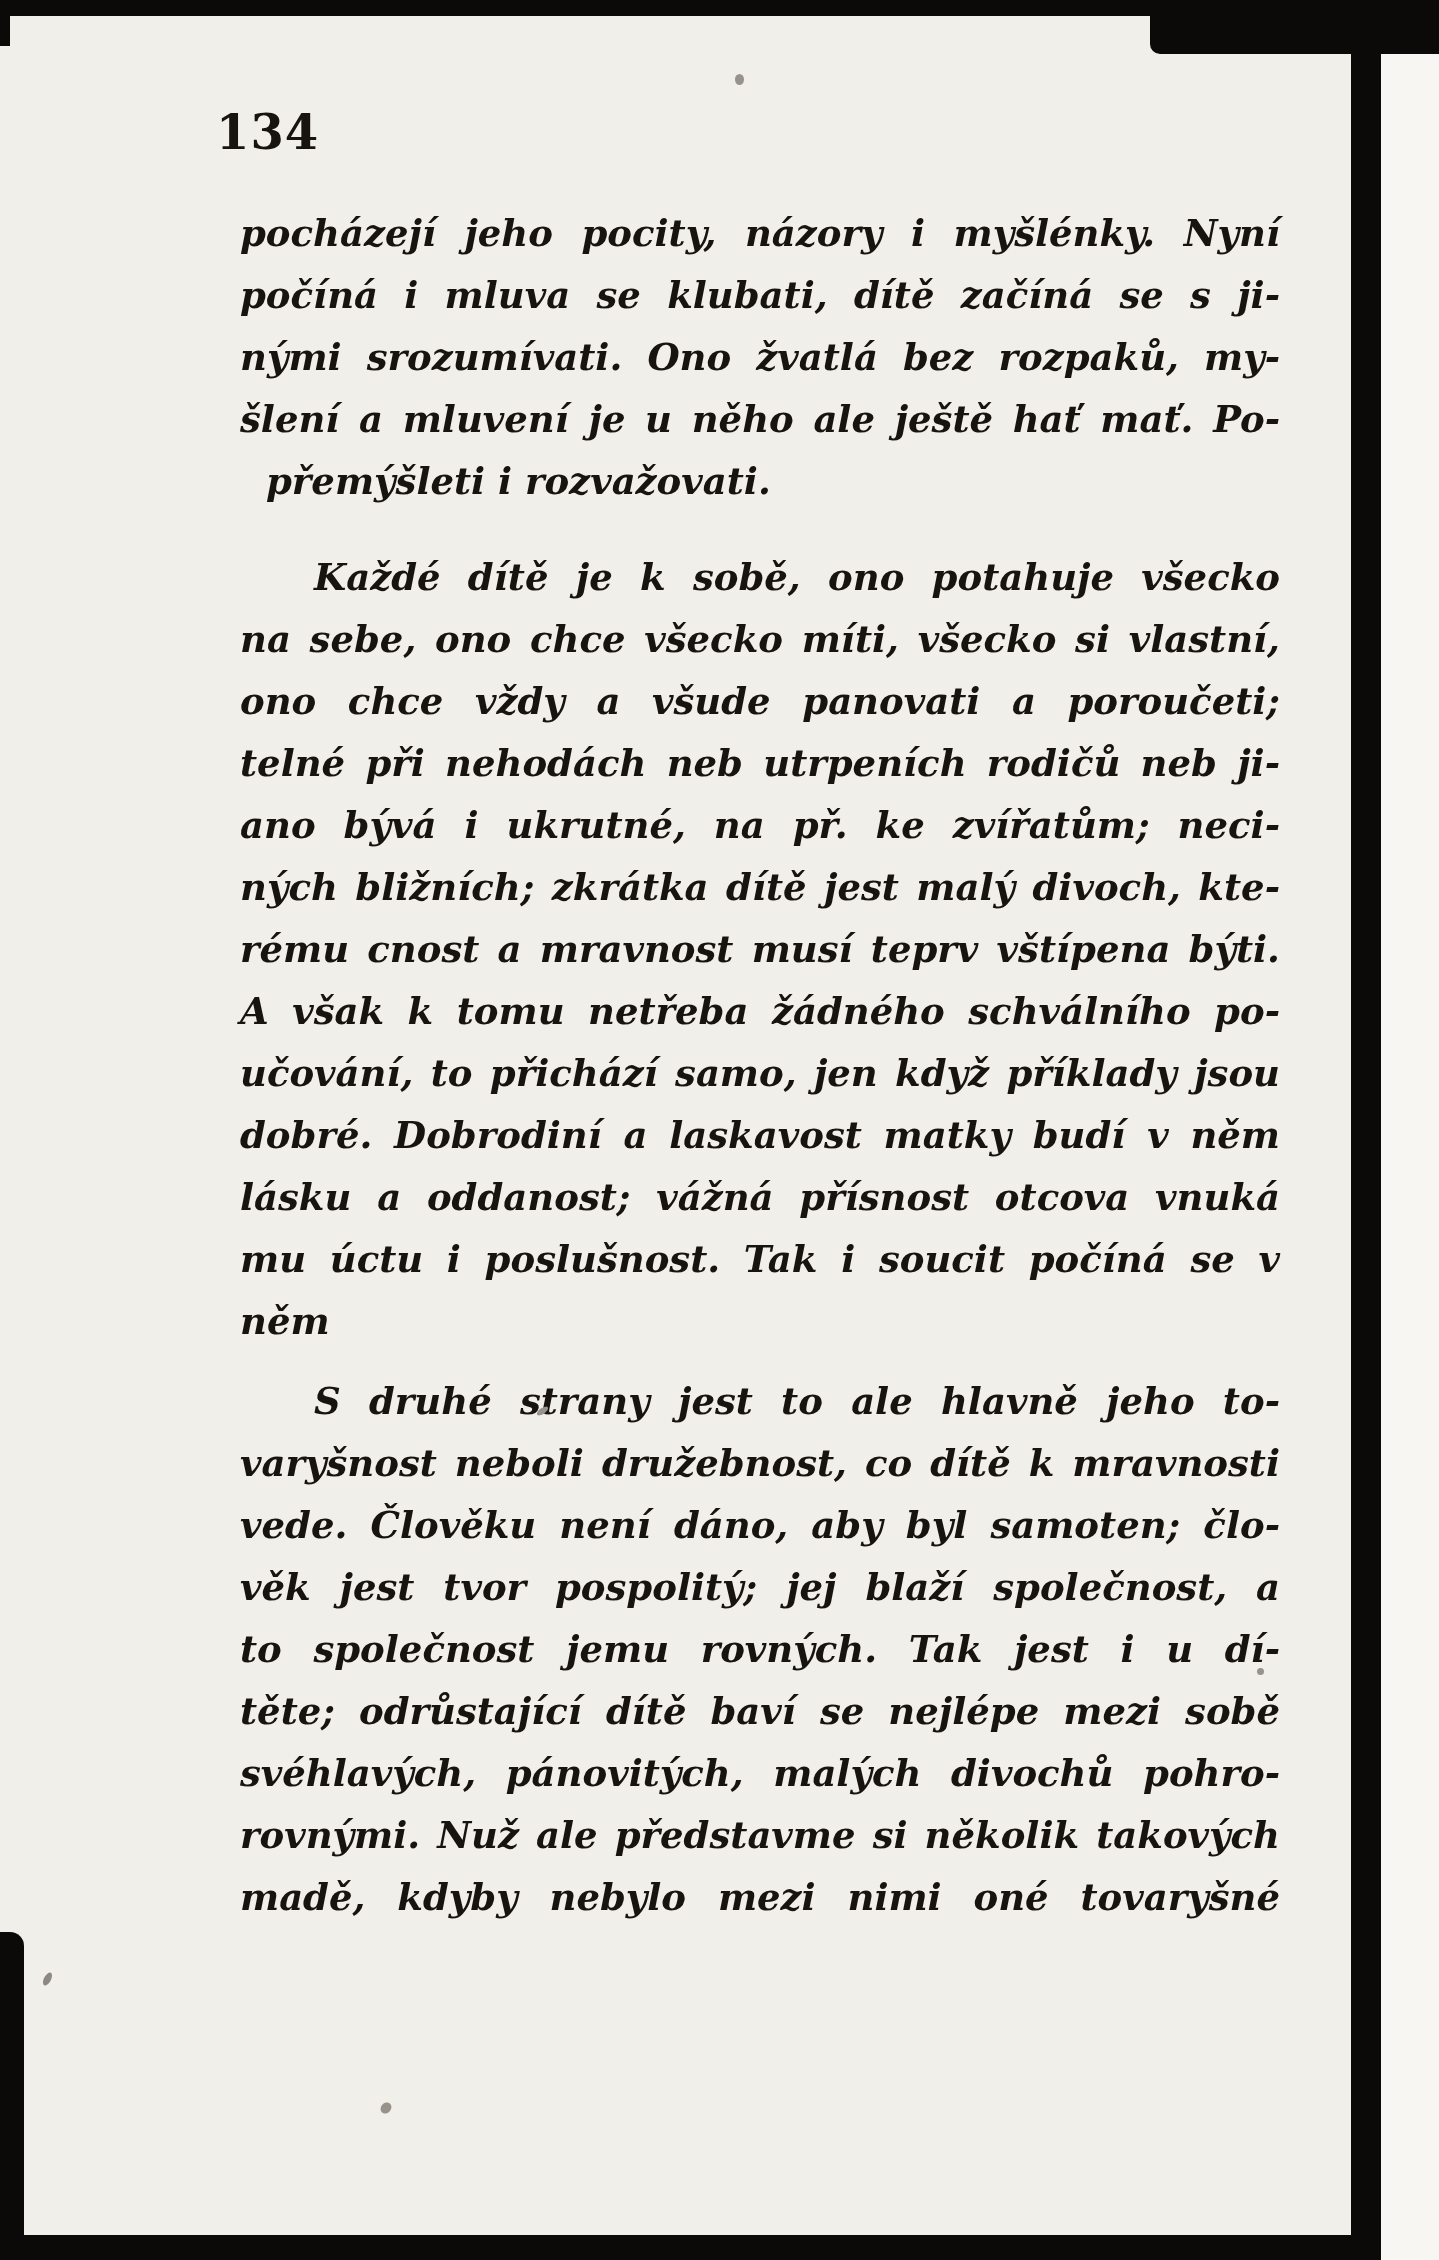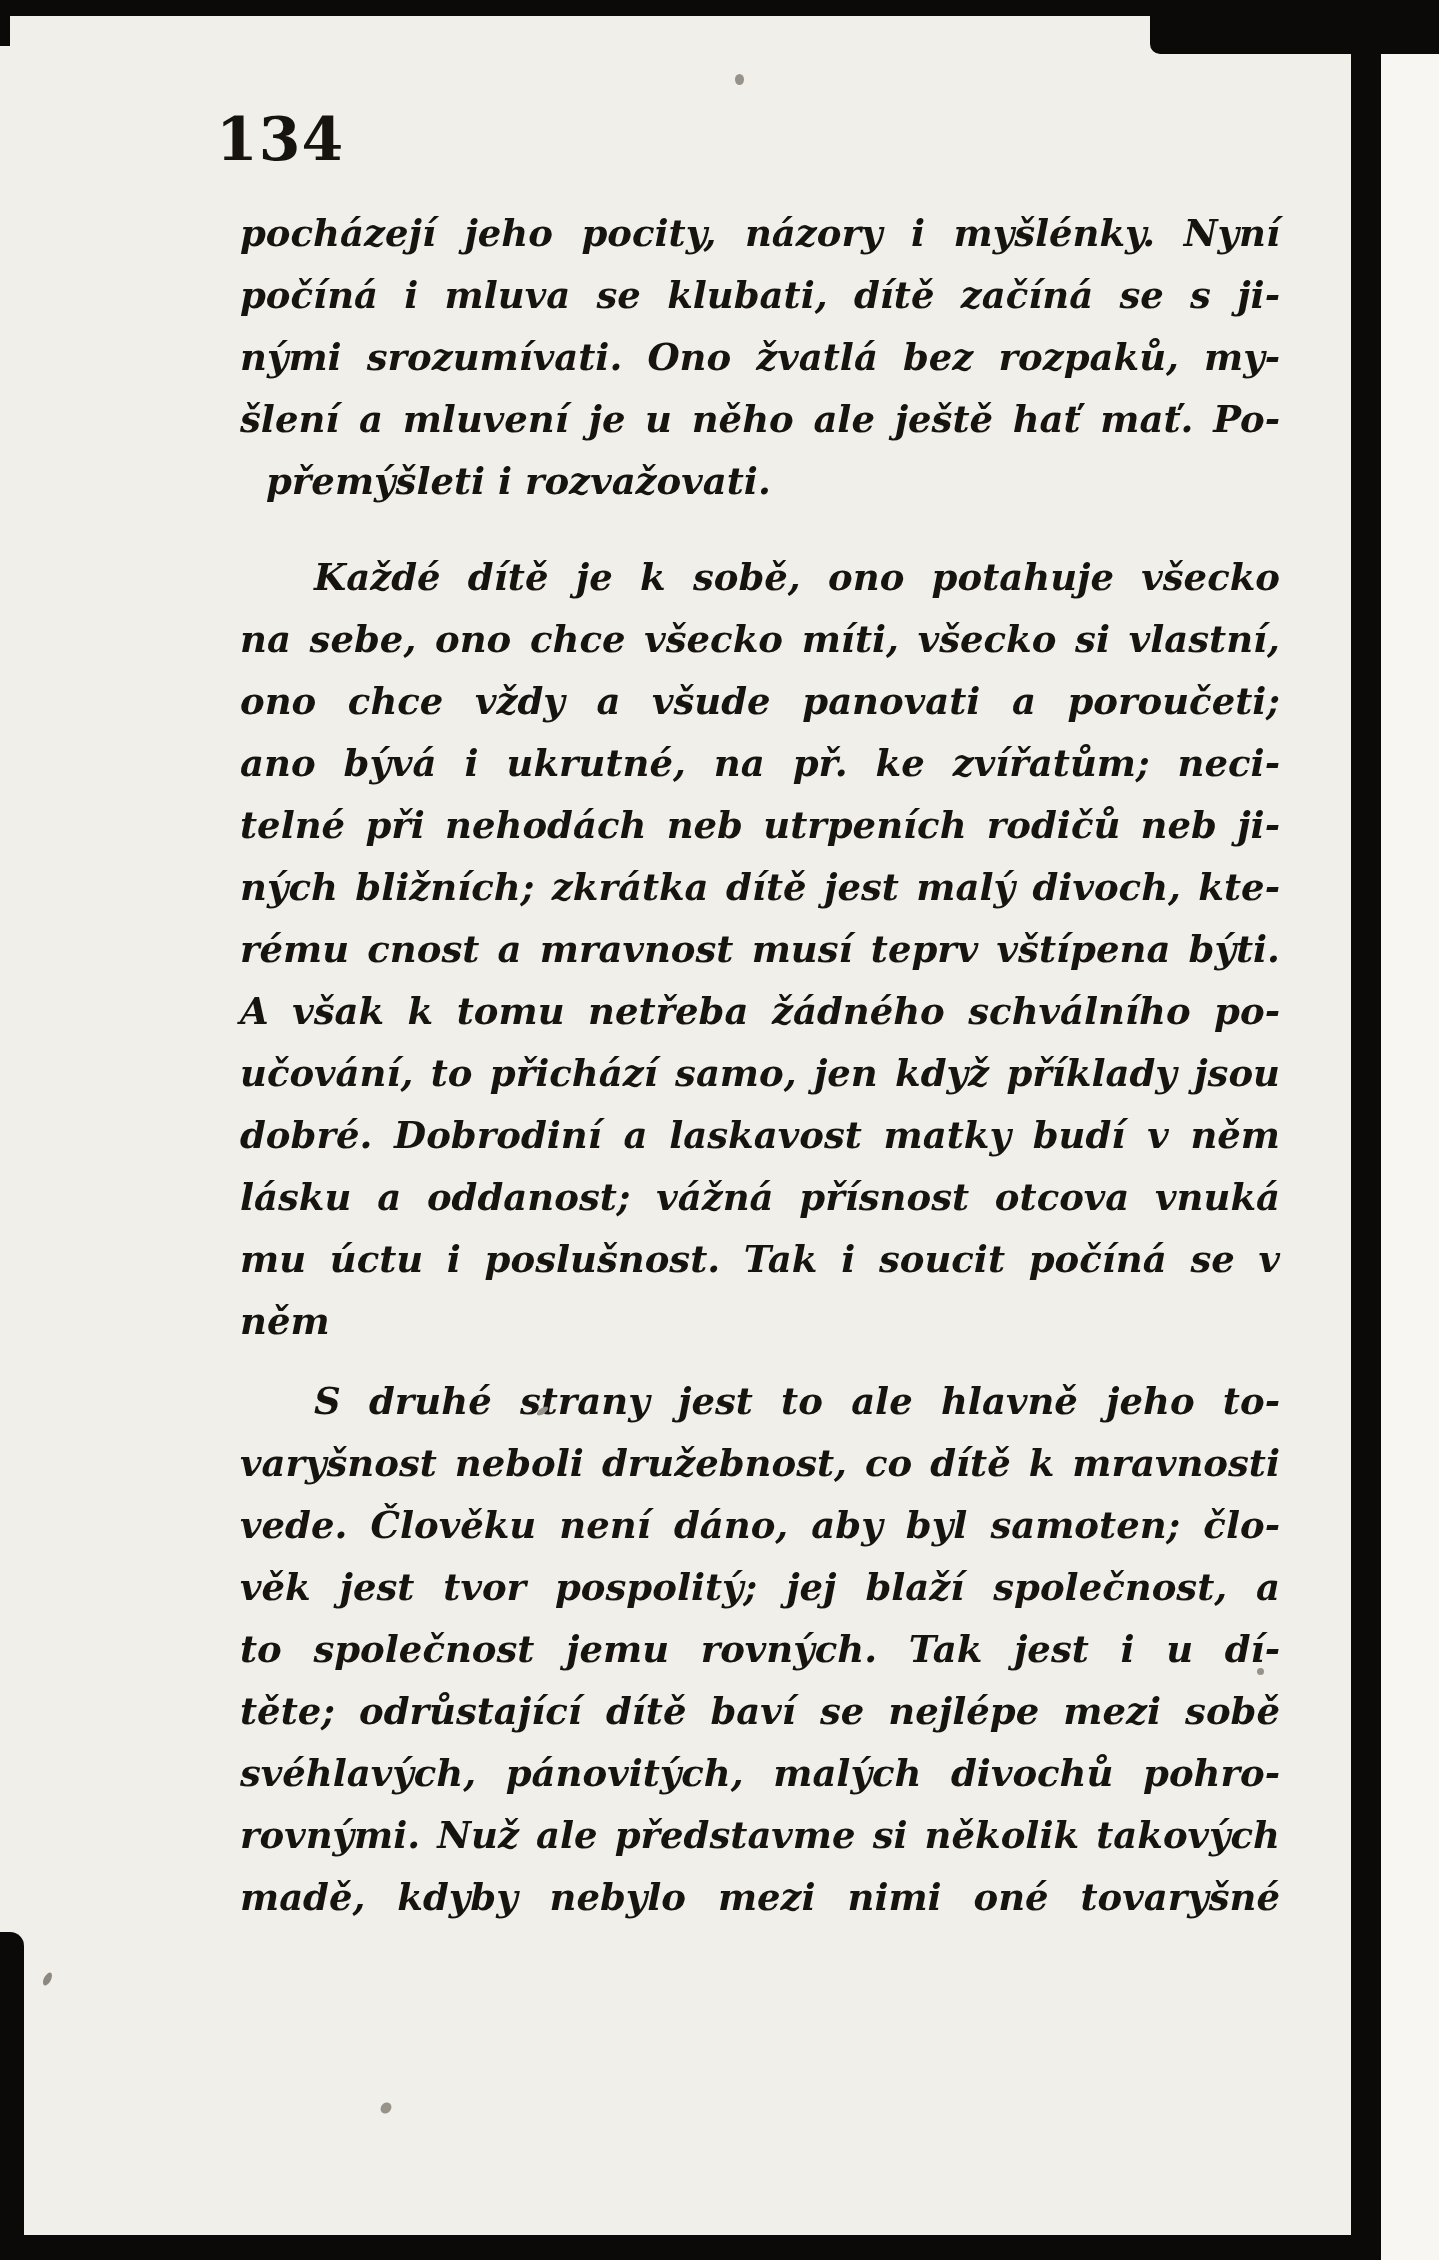--- a/index.html
+++ b/index.html
@@ -15,21 +15,21 @@
   .bar-top{position:absolute;left:0;top:0;width:1439px;height:16px;background:#0b0a08;}
   .bar-top-right{position:absolute;left:1150px;top:0;width:289px;height:54px;background:#0b0a08;border-bottom-left-radius:10px;}
   .bar-right{position:absolute;left:1351px;top:0;width:30px;height:2260px;background:#0b0a08;}
   .next-page-sliver{position:absolute;left:1381px;top:54px;width:58px;height:2206px;background:#f7f6f2;}
   .bar-bottom{position:absolute;left:0;top:2235px;width:1381px;height:25px;background:#0b0a08;}
   .bar-left-bottom{position:absolute;left:0;top:1932px;width:24px;height:328px;background:#0b0a08;border-top-right-radius:14px;}
   .corner-tl{position:absolute;left:0;top:0;width:10px;height:46px;background:#0b0a08;}
   
   .page-number{
     position:absolute;left:216px;top:104px;
-    font-size:60px;font-weight:700;letter-spacing:1px;
+    font-size:48px;font-weight:700;letter-spacing:1px;
   }
   .textblock{position:absolute;left:240px;top:202px;width:1040px;font-style:italic;}
   .para{margin:0;}
   .para.gap-lg{margin-top:34px;}
   .para.gap-sm{margin-top:18px;}
   .line{
     font-size:37px;font-weight:700;line-height:62px;
     text-align:justify;
     text-align-last:justify;
     -moz-text-align-last:justify;
@@ -66,22 +66,22 @@
       <span class="line" style="display:block">počíná i mluva se klubati, dítě začíná se s ji-</span>
       <span class="line" style="display:block">nými srozumívati. Ono žvatlá bez rozpaků, my-</span>
       <span class="line" style="display:block">šlení a mluvení je u něho ale ještě hať mať. Po-</span>
       <span class="line end" style="display:block">přemýšleti i rozvažovati.</span>
     </p>
 
     <p class="para gap-lg">
       <span class="line indent" style="display:block">Každé dítě je k sobě, ono potahuje všecko</span>
       <span class="line" style="display:block">na sebe, ono chce všecko míti, všecko si vlastní,</span>
       <span class="line" style="display:block">ono chce vždy a všude panovati a poroučeti;</span>
+      <span class="line" style="display:block">telné při nehodách neb utrpeních rodičů neb ji-</span>
       <span class="line" style="display:block">ano bývá i ukrutné, na př. ke zvířatům; neci-</span>
-      <span class="line" style="display:block">telné při nehodách neb utrpeních rodičů neb ji-</span>
       <span class="line" style="display:block">ných bližních; zkrátka dítě jest malý divoch, kte-</span>
       <span class="line" style="display:block">rému cnost a mravnost musí teprv vštípena býti.</span>
       <span class="line" style="display:block">A však k tomu netřeba žádného schválního po-</span>
       <span class="line" style="display:block">učování, to přichází samo, jen když příklady jsou</span>
       <span class="line" style="display:block">dobré. Dobrodiní a laskavost matky budí v něm</span>
       <span class="line" style="display:block">lásku a oddanost; vážná přísnost otcova vnuká</span>
       <span class="line" style="display:block">mu úctu i poslušnost. Tak i soucit počíná se v něm</span>
     </p>
 
     <p class="para gap-sm">

